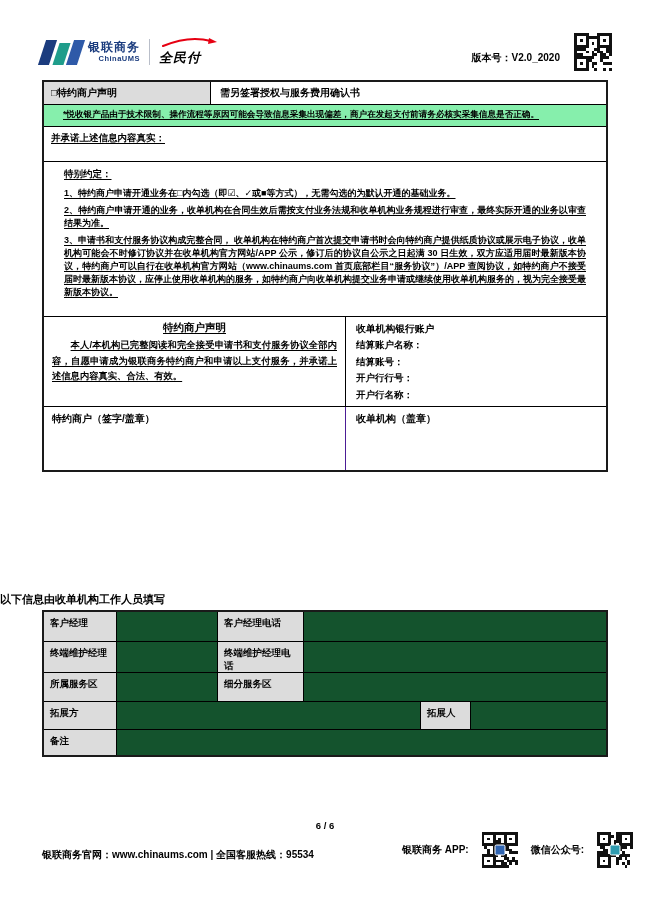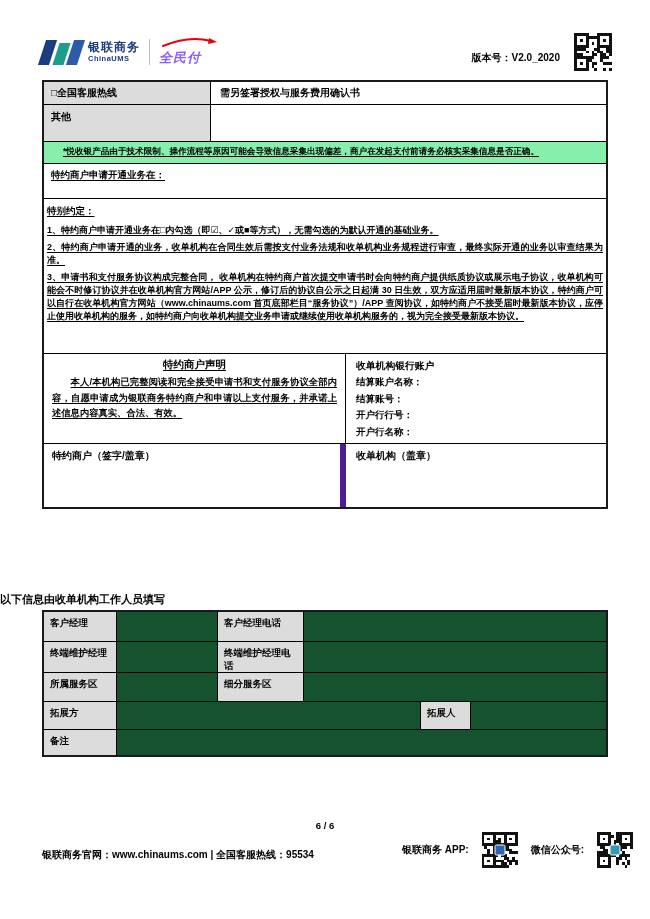--- a/index.html
+++ b/index.html
@@ -13,25 +13,25 @@
 
   
   .logo-wrap { position:absolute; left:42px; top:34px; display:flex; align-items:center; height:36px; }
   .logo-mark { display:flex; align-items:flex-end; gap:3px; margin-right:7px; }
   .logo-bar { width:11px; height:25px; transform:skewX(-18deg); }
   .logo-bar.b1 { background:#1b3c7e; }
   .logo-bar.b2 { background:#1f9d8b; height:22px; }
   .logo-bar.b3 { background:#2e5aa8; height:25px; }
   .brand-text { display:flex; flex-direction:column; line-height:1; }
   .brand-cn { font-size:12px; font-weight:bold; color:#1b3c7e; letter-spacing:1px; }
-  .brand-en { font-size:7.5px; font-weight:bold; color:#1b3c7e; margin-top:2px; letter-spacing:.5px; }
+  .brand-en { font-size:7.5px; font-weight:bold; color:#1b3c7e; margin-top:2px; letter-spacing:.5px;text-align:right; }
   .logo-div { width:1px; height:26px; background:#b9bec9; margin:0 9px; }
   .pay-badge { position:relative; padding-top:10px; }
   .pay-swoosh { position:absolute; top:-2px; left:2px; }
-  .pay-cn { font-size:13px; font-weight:bold; color:#8b5cf6; font-style:italic; letter-spacing:1px; }
+  .pay-cn { font-size:13px; font-weight:bold; color:#000000; font-style:italic; letter-spacing:1px; }
 
   .version { position:absolute; top:51px; right:90px; font-size:10px; font-weight:bold; }
 
   
   .qr { position:relative; display:grid; grid-template-columns:repeat(13,1fr); grid-template-rows:repeat(13,1fr); background:#fff; }
   .qr i { display:block; }
   .qr i.on { background:#111; }
   .qr .qr-ic { position:absolute; left:50%; top:50%; width:11px; height:11px; transform:translate(-50%,-50%); border:1px solid #fff; border-radius:2px; }
   .qr-header { position:absolute; top:33px; right:38px; width:38px; height:38px; }
 
@@ -39,32 +39,32 @@
   .t1 { position:absolute; left:42px; top:80px; width:566px; border:2px solid #1a1a1a; background:#fff; }
   .row { border-bottom:1px solid #000; display:flex; }
   .row:last-child { border-bottom:none; }
   .cell-label { width:167px; background:#dcdcdc; border-right:1px solid #000; padding:5px 7px; font-size:10px; font-weight:bold; }
   .cell-value { flex:1; padding:20px 9px; font-size:10px; font-weight:bold; }
   .r1 { height:23px; } .r1 .cell-label,.r1 .cell-value { padding-top:4px; }
   .r2 { height:37px; }
   .r-notice { height:22px; background:#86efac; display:block; padding:4px 19px; font-size:8.6px; font-weight:bold; text-decoration:underline; text-underline-offset:2px; white-space:nowrap; overflow:hidden; }
   .r-supp { height:35px; display:block; padding:5px 7px; font-size:9.5px; font-weight:bold; }
   .r-supp span { text-decoration:underline; text-underline-offset:2px; }
-  .r-terms { height:155px; display:block; padding:6px 3px; }
+  .r-terms { height:155px; display:block; padding:6px 20px; }
   .terms-title { font-size:9.5px; font-weight:bold; text-decoration:underline; text-underline-offset:2px; margin-bottom:6px; }
   .term { font-size:9px; font-weight:bold; line-height:13px; text-align:justify; word-break:break-all; text-decoration:underline; text-underline-offset:2px; margin-bottom:4px; }
   .r-decl { height:90px; }
   .decl-left { width:302px; border-right:1px solid #000; padding:4px 8px; }
   .decl-title { text-align:center; font-size:10.5px; font-weight:bold; text-decoration:underline; text-underline-offset:2px; margin-bottom:3px; }
   .decl-body { font-size:9.3px; font-weight:bold; line-height:15.5px; text-align:justify; word-break:break-all; text-indent:2em; text-decoration:underline; text-underline-offset:2px; }
   .bank-right { flex:1; padding:4px 10px; }
   .bank-title { font-size:9.8px; font-weight:bold; line-height:16px; }
   .bank-line { font-size:9.5px; font-weight:bold; line-height:16.5px; }
   .r-sign { height:63px; }
-  .sign-left { width:302px; border-right:6px solid #4c1d95; padding:5px 8px; font-size:10px; font-weight:bold; }
+  .sign-left { width:302px; border-right:1px solid #4c1d95; padding:5px 8px; font-size:10px; font-weight:bold; }
   .sign-right { flex:1; padding:5px 10px; font-size:10px; font-weight:bold; }
 
   
   .staff-title { position:absolute; left:0; top:592px; width:100%; font-size:11px; font-weight:bold; }
   .t2 { position:absolute; left:42px; top:610px; width:566px; border:2px solid #1a1a1a; background:#14532d; }
   .t2 .lab { background:#dcdcdc; border-right:1px solid #000; padding:5px 6px; font-size:9.5px; font-weight:bold; }
   .t2 .val { border-right:1px solid #000; }
   .t2 .val.last { border-right:none; }
   .w-l1 { width:73px; } .w-v1 { width:101px; } .w-l2 { width:86px; } 
   .w-vx { width:304px; } .w-l3 { width:50px; }
@@ -272,30 +272,26 @@
       <i class="on"></i>
       <i></i>
       <i></i>
       <i class="on"></i>
       <i></i>
       <i class="on"></i>
     </div>
 
   <div class="t1">
     <div class="row r1">
-      <div class="cell-label">□全国客服热线</div>
+      <div class="cell-label">□特约商户声明</div>
       <div class="cell-value">需另签署授权与服务费用确认书</div>
-    </div>
-    <div class="row r2">
-      <div class="cell-label">其他</div>
-      <div class="cell-value"></div>
     </div>
     <div class="row r-notice">*悦收银产品由于技术限制、操作流程等原因可能会导致信息采集出现偏差，商户在发起支付前请务必核实采集信息是否正确。</div>
     <div class="row r-supp">
-      <span>特约商户申请开通业务在：</span>
+      <span>并承诺上述信息内容真实：</span>
     </div>
     <div class="row r-terms">
       <div class="terms-title">特别约定：</div>
       <div class="term">1、特约商户申请开通业务在□内勾选（即☑、✓或■等方式），无需勾选的为默认开通的基础业务。</div>
       <div class="term">2、特约商户申请开通的业务，收单机构在合同生效后需按支付业务法规和收单机构业务规程进行审查，最终实际开通的业务以审查结果为准。</div>
       <div class="term">3、申请书和支付服务协议构成完整合同， 收单机构在特约商户首次提交申请书时会向特约商户提供纸质协议或展示电子协议，收单机构可能会不时修订协议并在收单机构官方网站/APP 公示，修订后的协议自公示之日起满 30 日生效，双方应适用届时最新版本协议，特约商户可以自行在收单机构官方网站（www.chinaums.com 首页底部栏目“服务协议”）/APP 查阅协议，如特约商户不接受届时最新版本协议，应停止使用收单机构的服务，如特约商户向收单机构提交业务申请或继续使用收单机构服务的，视为完全接受最新版本协议。</div>
     </div>
     <div class="row r-decl">
       <div class="decl-left">
         <div class="decl-title">特约商户声明</div>

